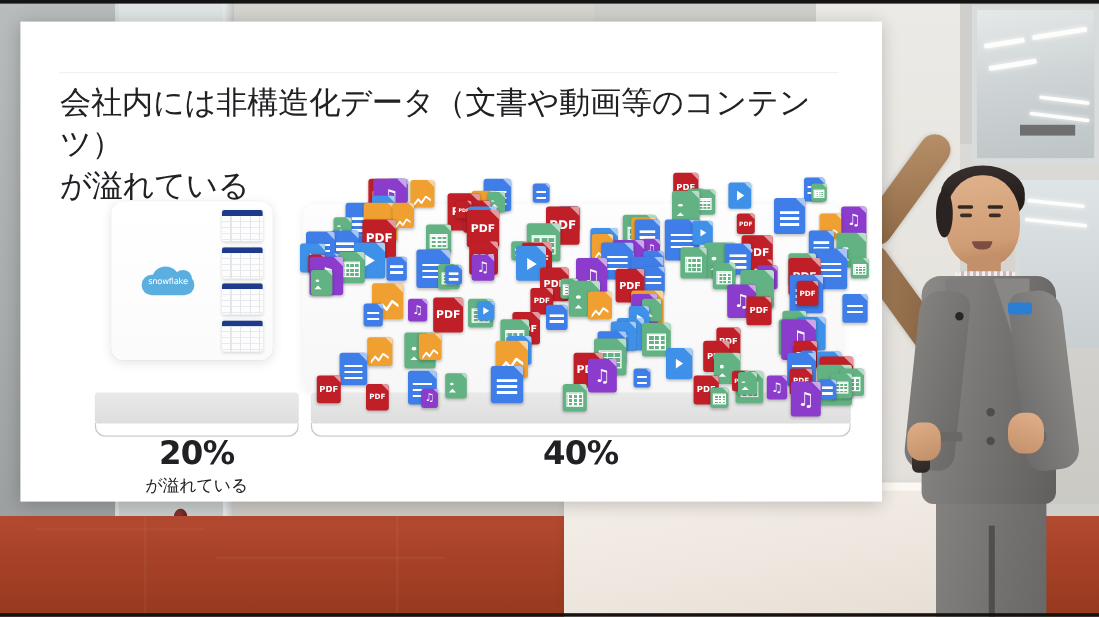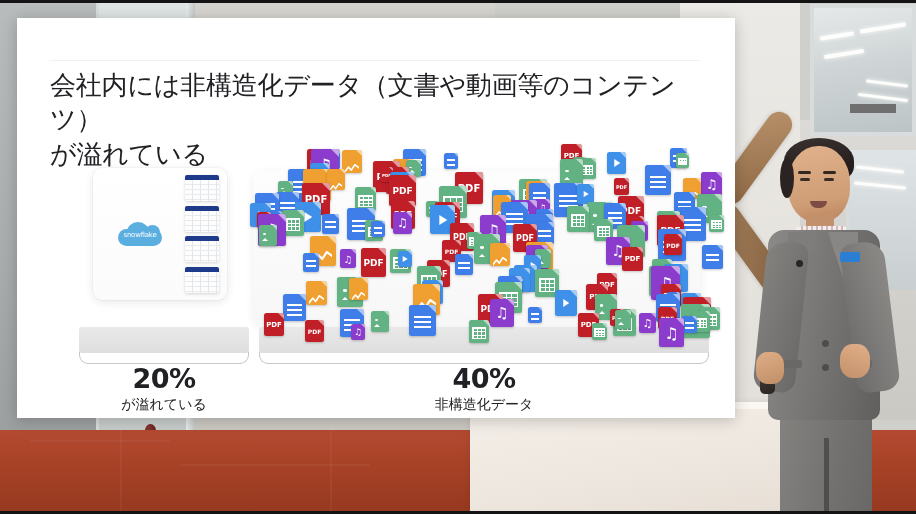--- a/index.html
+++ b/index.html
@@ -1169,20 +1169,19 @@
     <div class="band right"></div>
     <div class="bracket left"></div>
     <div class="bracket right"></div>
 
     <div class="stat left">
       <div class="stat-num">20%</div>
       <div class="stat-label">が溢れている</div>
     </div>
     <div class="stat right">
       <div class="stat-num">40%</div>
-      <div class="stat-label">非構造化データ</div>
     </div>
 
   </div>
 
   <div class="fr-top"></div>
   <div class="fr-bottom"></div>
 </div>
 
 </body></html>

